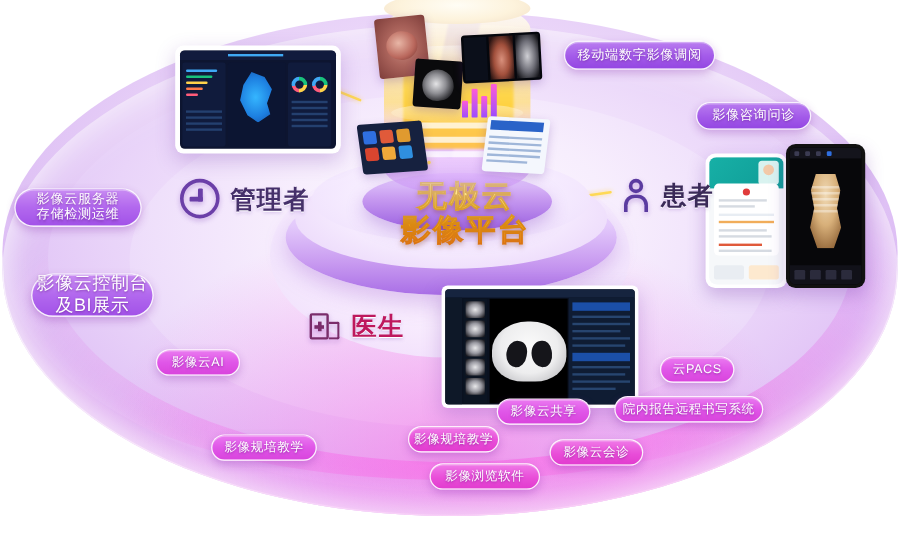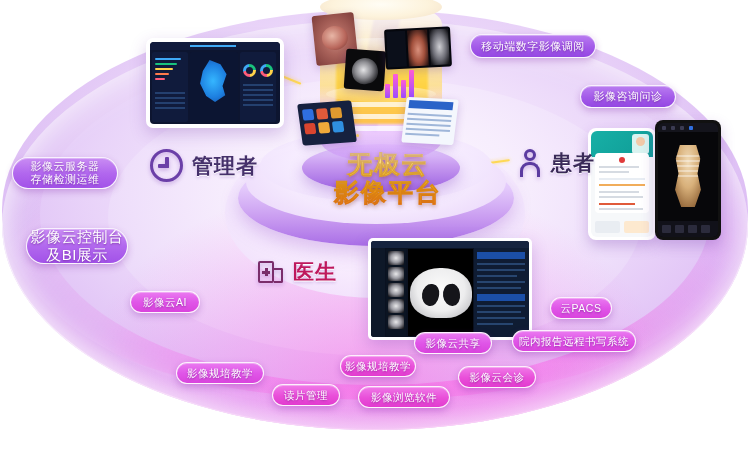--- a/index.html
+++ b/index.html
@@ -476,20 +476,19 @@
 存储检测运维</div>
   <div class="pill pv" style="left:26px;top:228px;width:102px;height:36px;font-size:15px;">影像云控制台
 及BI展示</div>
 
   <div class="pill pv2" style="left:470px;top:34px;width:126px;height:24px;font-size:11px;">移动端数字影像调阅</div>
   <div class="pill pv2" style="left:580px;top:85px;width:96px;height:23px;font-size:11px;">影像咨询问诊</div>
 
   <div class="pill pm" style="left:130px;top:291px;width:70px;height:22px;font-size:10.5px;">影像云AI</div>
   <div class="pill pm" style="left:176px;top:362px;width:88px;height:22px;font-size:10.5px;">影像规培教学</div>
   <div class="pill pm2" style="left:340px;top:355px;width:76px;height:22px;font-size:10.5px;">影像规培教学</div>
-  <div class="pill pm2" style="left:272px;top:384px;width:68px;height:22px;font-size:10.5px;">读片管理</div>
   <div class="pill pm2" style="left:358px;top:386px;width:92px;height:22px;font-size:10.5px;">影像浏览软件</div>
   <div class="pill pm" style="left:414px;top:332px;width:78px;height:22px;font-size:10.5px;">影像云共享</div>
   <div class="pill pm2" style="left:458px;top:366px;width:78px;height:22px;font-size:10.5px;">影像云会诊</div>
   <div class="pill pm" style="left:550px;top:297px;width:62px;height:22px;font-size:10.5px;">云PACS</div>
   <div class="pill pm" style="left:512px;top:330px;width:124px;height:22px;font-size:10.5px;">院内报告远程书写系统</div>
 
 </div>
 
 </body></html>

